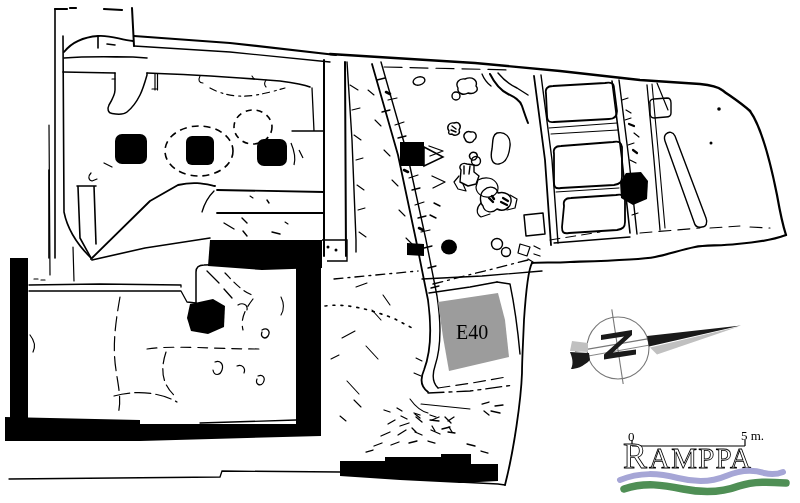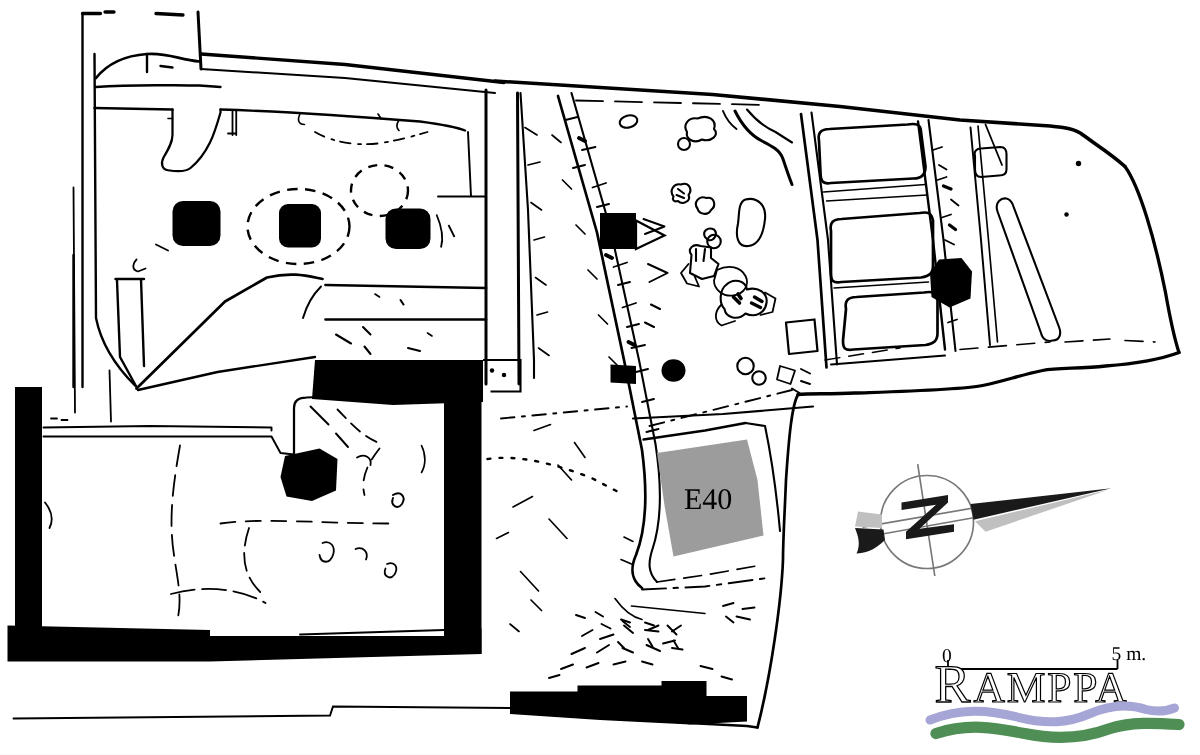--- a/index.html
+++ b/index.html
@@ -1,16 +1,16 @@
 <!DOCTYPE html>
 <html><head>
 <meta charset="utf-8">
 <style>
 html,body{margin:0;padding:0;background:#fff;}
-#wrap{width:800px;height:503px;position:relative;overflow:hidden;background:#e5e5e5;
+#wrap{width:800px;height:503px;position:relative;overflow:hidden;background:#fdba74;
 font-family:"Liberation Serif", serif;}
 svg{display:block;}
 </style>
 </head>
 <body>
 <div id="wrap">
 <svg width="800" height="503" viewBox="0 0 800 503" fill="none" stroke="none">
 
 <rect x="0" y="0" width="800" height="503" fill="#ffffff"></rect>
 

